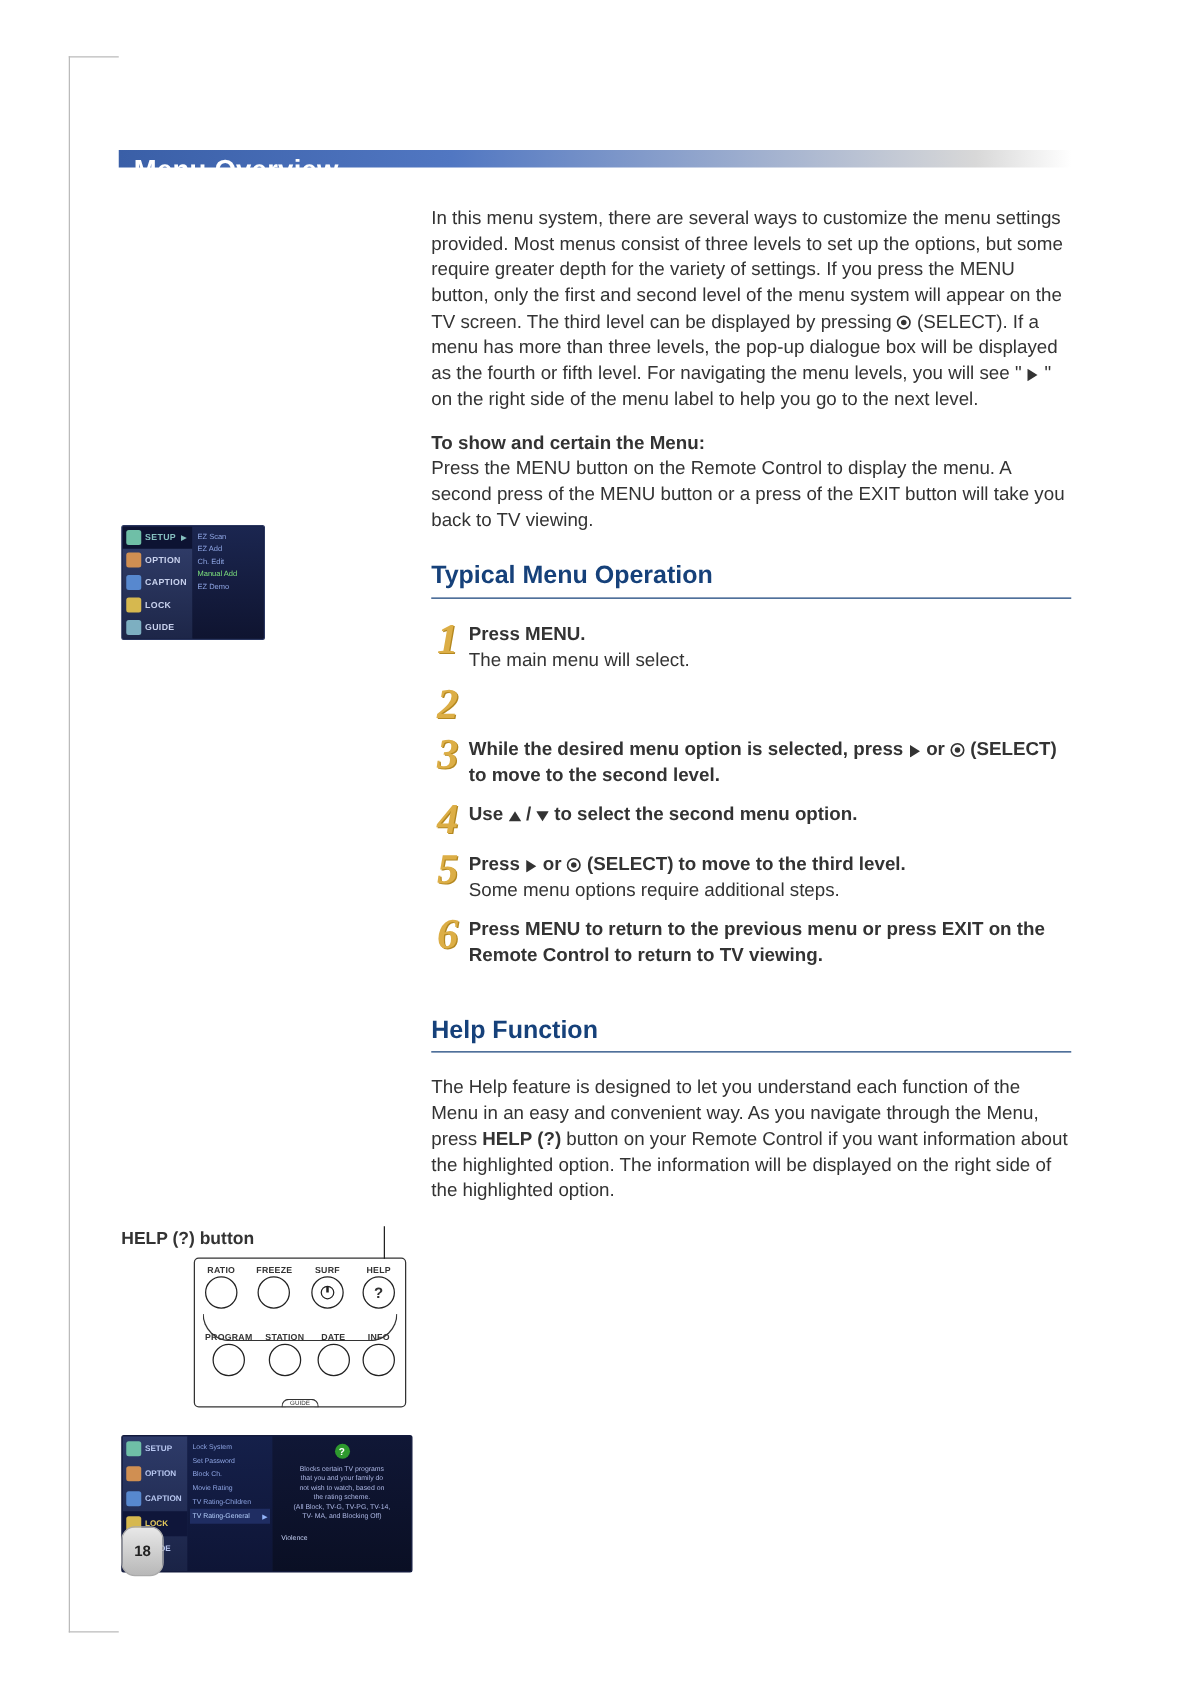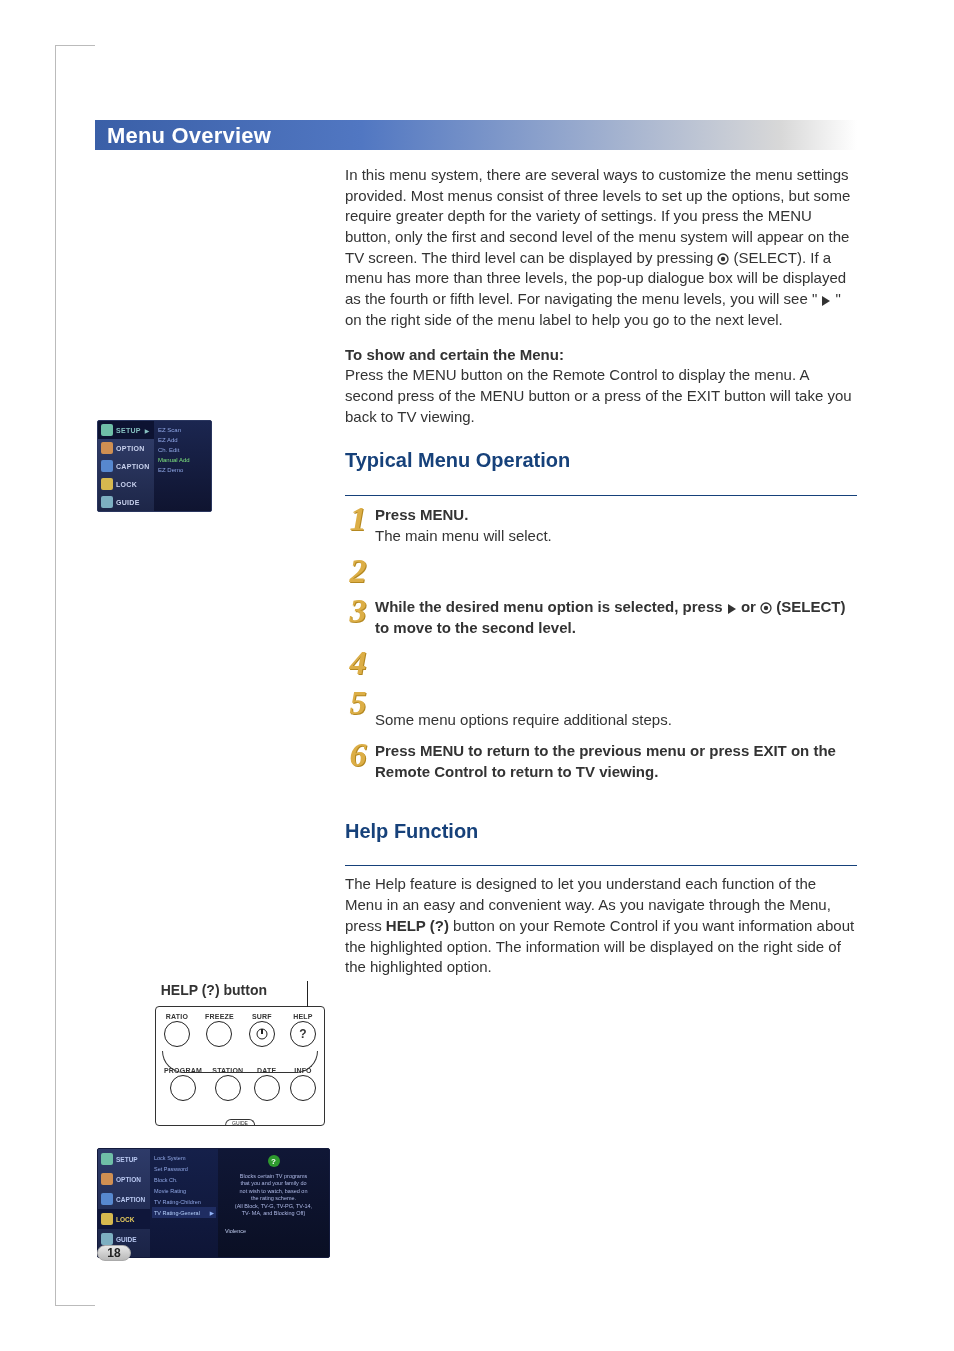--- a/index.html
+++ b/index.html
@@ -11,21 +11,21 @@
       background: #fff;
       color: #333;
     }
     .crop-left { position:absolute; left:55px; top:45px; bottom:45px; width:1px; background:#bbb; }
     .crop-top { position:absolute; left:55px; top:45px; width:40px; height:1px; background:#bbb; }
     .crop-bottom { position:absolute; left:55px; bottom:45px; width:40px; height:1px; background:#bbb; }
     .page-header {
       position: absolute;
       left: 95px; right: 97px;
       top: 120px;
-      height: 30px;
+      height: 14px;
       background: linear-gradient(to right, #3a5fa7, #5177c2 35%, #d8d8d8 90%, #fff);
       color: #fff;
       font-size: 22px;
       font-weight: bold;
       padding: 3px 12px;
       letter-spacing: .2px;
     }
     .content-col {
       position: absolute;
       left: 345px; right: 97px;
@@ -34,23 +34,23 @@
       line-height: 1.38;
       color: #333;
     }
     .content-col p { margin-bottom: 14px; }
     .bold { font-weight: bold; }
     .section-title {
       font-size: 20px;
       font-weight: bold;
       color: #16417a;
       border-bottom: 1.5px solid #16417a;
-      padding-bottom: 20px;
+      padding-bottom: 3px;
       margin-top: 20px;
-      margin-bottom: 8px;
+      margin-bottom: 18px;
     }
     .step { display:flex; align-items:flex-start; margin-bottom:10px; }
     .step-num {
       font-size: 34px;
       line-height: 30px;
       font-weight: bold;
       font-style: italic;
       color: #dcae46;
       text-shadow: 1px 1px 0 #b48820;
       width: 26px;
@@ -72,21 +72,21 @@
     }
     .ms-left{ width:56px; background:linear-gradient(#33406e,#1d2648); }
     .ms-right{ flex:1; background:linear-gradient(#1b2650,#0f1430); padding:4px 3px; }
     .ms-item{ display:flex; align-items:center; gap:3px; padding:3px 3px; }
     .ms-item.sel{ background:#0d1332; }
     .ms-icon{ width:12px; height:12px; border-radius:2px; }
     .ms-label{ color:#c9d2ee; font-size:7px; font-weight:bold; letter-spacing:.3px; }
     .ms-label.setup{ color:#86c0c0; }
     .ms-sub{ color:#8fa6e4; font-size:6px; padding:2px 1px; }
     .ms-sub.hl{ color:#7de27d; }
-    .remote-caption { text-align:right; font-weight:bold; font-size:14px; margin-top:470px; margin-bottom:8px; padding-right:50px; }
+    .remote-caption { text-align:left; font-weight:bold; font-size:14px; margin-top:470px; margin-bottom:8px; padding-right:50px; }
     .remote {
       width: 170px; height:120px;
       border:1.5px solid #333;
       border-radius:4px;
       padding:6px 8px 2px;
       position:relative;
       margin-left: 58px;
     }
     .remote-row{ display:flex; justify-content:space-between; margin-bottom:2px; }
     .remote-btn{ text-align:center; }
@@ -109,21 +109,21 @@
     .ms2-right{ flex:1; background:linear-gradient(#101736,#0a0f24); padding:6px 5px; position:relative; }
     .ms2-item{ display:flex; align-items:center; gap:3px; padding:4px 3px; }
     .ms2-label{ font-size:6.5px; color:#b9c8f1; font-weight:bold; }
     .ms2-sub{ font-size:5.5px; color:#8fa6e4; padding:2.5px 2px; }
     .ms2-sub.sel{ background:#1f2d62; color:#b4cffb; display:flex; justify-content:space-between; }
     .ms2-help{ font-size:5.5px; color:#aeb9e6; text-align:center; margin-top:6px; line-height:1.35; }
     .ms2-q{ width:12px; height:12px; border-radius:50%; background:#2e9a2e; color:#fff; font-size:8px; font-weight:bold; display:flex; align-items:center; justify-content:center; margin:0 auto 2px; }
     .ms2-foot{ font-size:5px; color:#6d82c8; padding:2px 2px 0; }
     .page-number {
       position:absolute; left:97px; bottom:90px;
-      width:34px; height:16px;
+      width:34px; height:40px;
       background: linear-gradient(#e8e8e8,#b8b8b8);
       border-radius:11px;
       color:#222; font-size:12px; font-weight:bold;
       display:flex; align-items:center; justify-content:center;
       border:1px solid #aaa;
     }
     .inline-icons svg { vertical-align: -2px; }
   </style>
 </head>
 <body>
@@ -164,24 +164,34 @@
     <div class="step-num">3</div>
     <div class="step-body bold"><span>While the desired menu option is selected, press </span><svg width="10" height="10">
           <polygon points="1,0 9,5 1,10" fill="#333"></polygon>
         </svg> or <svg width="12" height="12">
           <circle cx="6" cy="6" r="5" fill="none" stroke="#333" stroke-width="1.3"></circle>
           <circle cx="6" cy="6" r="2.2" fill="#333"></circle>
         </svg><span> (SELECT) to move to the second level.</span></div>
   </div>
   <div class="step inline-icons">
     <div class="step-num">4</div>
+    <div class="step-body bold"><span>Use </span><svg width="10" height="10">
+          <polygon points="0,9 5,1 10,9" fill="#333"></polygon>
+        </svg> / <svg width="10" height="10">
+          <polygon points="0,1 5,9 10,1" fill="#333"></polygon>
+        </svg><span> to select the second menu option.</span></div>
   </div>
   <div class="step inline-icons">
     <div class="step-num">5</div>
-    <div class="step-body"><br><span>Some menu options require additional steps.</span></div>
+    <div class="step-body"><span class="bold"><span>Press </span><svg width="10" height="10">
+            <polygon points="1,0 9,5 1,10" fill="#333"></polygon>
+          </svg> or <svg width="12" height="12">
+            <circle cx="6" cy="6" r="5" fill="none" stroke="#333" stroke-width="1.3"></circle>
+            <circle cx="6" cy="6" r="2.2" fill="#333"></circle>
+          </svg><span> (SELECT) to move to the third level.</span></span><br><span>Some menu options require additional steps.</span></div>
   </div>
   <div class="step">
     <div class="step-num">6</div>
     <div class="step-body bold">Press MENU to return to the previous menu or press EXIT on the Remote Control to return to TV viewing.</div>
   </div>
 
   <div class="section-title" style="margin-top:36px">Help Function</div>
   <p>
     <span>The Help feature is designed to let you understand each function of the Menu in an easy and convenient way. As you navigate through the Menu, press </span><span class="bold">HELP (?)</span><span> button on your Remote Control if you want information about the highlighted option.  The information will be displayed on the right side of the highlighted option.</span>
   </p>

